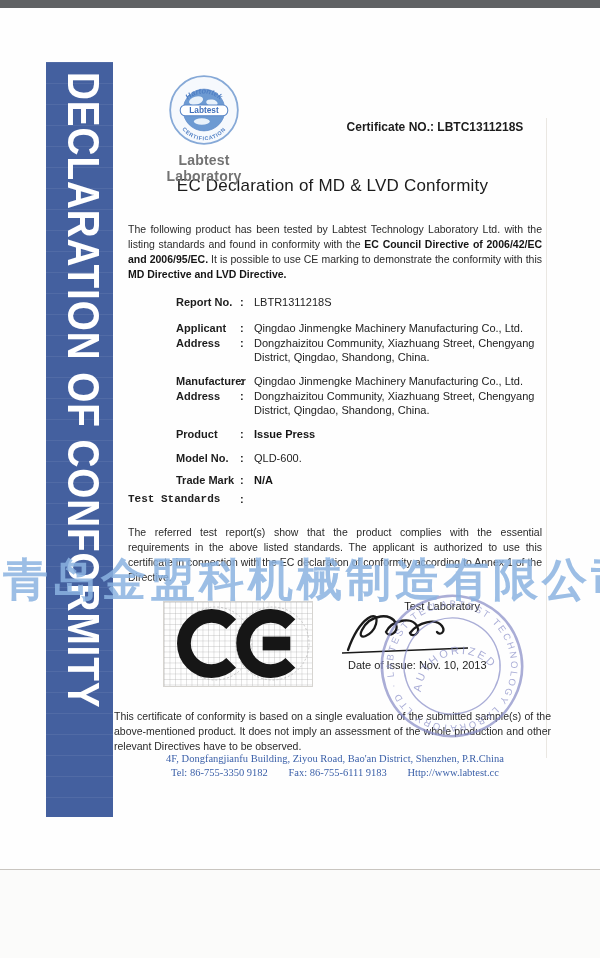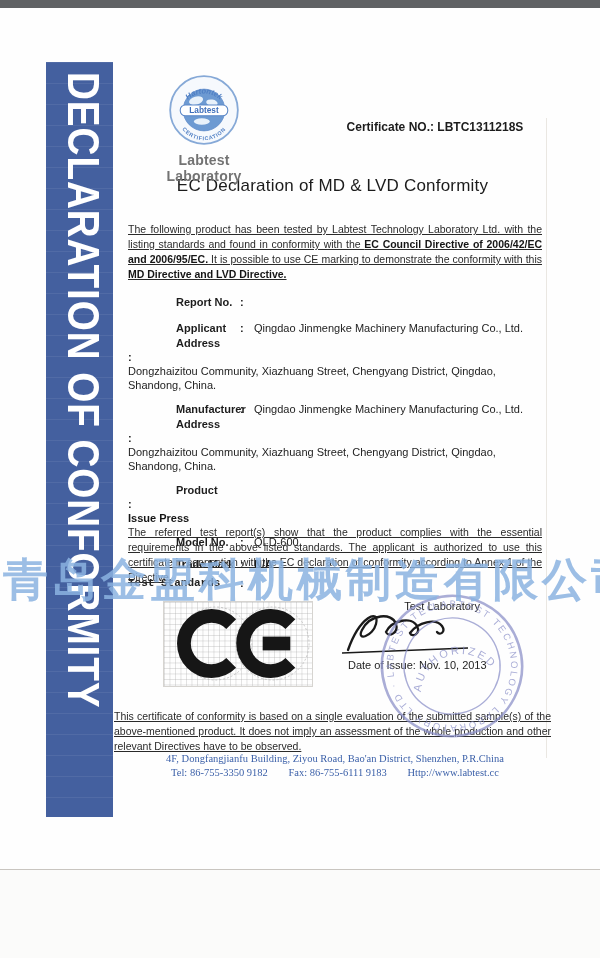--- a/index.html
+++ b/index.html
@@ -23,35 +23,35 @@
   
   .logo-wrap { position:absolute; left:146px; top:74px; width:116px; text-align:center; z-index:6; }
   .logo-caption { margin-top:2px; color:#737373; font-weight:bold; font-size:14px; letter-spacing:.2px; }
 
   .cert-no { position:absolute; left:320px; top:120px; width:230px; text-align:center;
     font-size:12px; font-weight:bold; color:#1c1c1c; }
 
   .doc-title { position:absolute; left:115px; top:176px; width:435px; text-align:center;
     font-size:17px; font-weight:normal; color:#1b1b1b; letter-spacing:.2px; }
 
-  .para { position:absolute; color:#2a2a2a; font-size:10.5px; line-height:15px; text-align:justify;text-decoration:underline; }
+  .para { position:absolute; color:#2a2a2a; font-size:10.5px; line-height:15px; text-align:justify; }
   .para b { color:#151515; }
   .intro { left:128px; top:222px; width:414px; }
   .auth  { left:128px; top:525px; width:414px; }
   .disclaimer { left:114px; top:709px; width:437px; }
 
   
   .details { position:absolute; left:128px; top:295px; width:418px; font-size:11px; color:#222; }
   .drow { display:flex; line-height:14px; }
   .drow .lbl { width:112px; font-weight:bold; flex:none; color:#1d1d1d;padding-left:48px; }
   .drow .colon { width:14px; flex:none; font-weight:bold; }
   .drow .colon::before { content:":"; }
   .drow .val { flex:1; }
   .val-bold { font-weight:bold; color:#151515; }
-  .mb12{margin-bottom:12px;} .mb10{margin-bottom:10px;flex-direction:column;} .mb8{margin-bottom:8px;}
+  .mb12{margin-bottom:12px;} .mb10{margin-bottom:10px;} .mb8{margin-bottom:8px;}
   .mb6{margin-bottom:6px;} .mb1{margin-bottom:1px;}
   .ts-row { display:flex; align-items:center; }
   .ts-row .lbl { width:112px; font-weight:bold; flex:none;font-family:Liberation Mono, monospace; }
   .ts-row .colon { width:14px; flex:none; font-weight:bold; }
   .ts-row .colon::before { content:":"; }
   .ts-lines { flex:1; }
   .ts-line { display:flex; line-height:15px; }
   .ts-line .std { width:34px; flex:none; }
 
   
@@ -118,20 +118,21 @@
 </div>
 
 <div class="doc-title">EC Declaration of MD &amp; LVD Conformity</div>
 
 <div class="para intro"><span>The following product has been tested by Labtest Technology Laboratory Ltd. with the listing standards and found in conformity with the </span><b>EC Council Directive of 2006/42/EC and 2006/95/EC.</b><span> It is possible to use CE marking to demonstrate the conformity with this </span><b>MD Directive and LVD Directive.</b></div>
 
 <div class="details">
   <div class="drow mb12">
     <span class="lbl">Report No.</span>
       <span class="colon"></span>
+    <span class="val">LBTR1311218S</span>
   </div>
   <div class="drow mb1">
     <span class="lbl">Applicant</span>
       <span class="colon"></span>
     <span class="val">Qingdao Jinmengke Machinery Manufacturing Co., Ltd.</span>
   </div>
   <div class="drow mb10">
     <span class="lbl">Address</span>
       <span class="colon"></span>
     <span class="val">Dongzhaizitou Community, Xiazhuang Street, Chengyang District, Qingdao, Shandong, China.</span>

